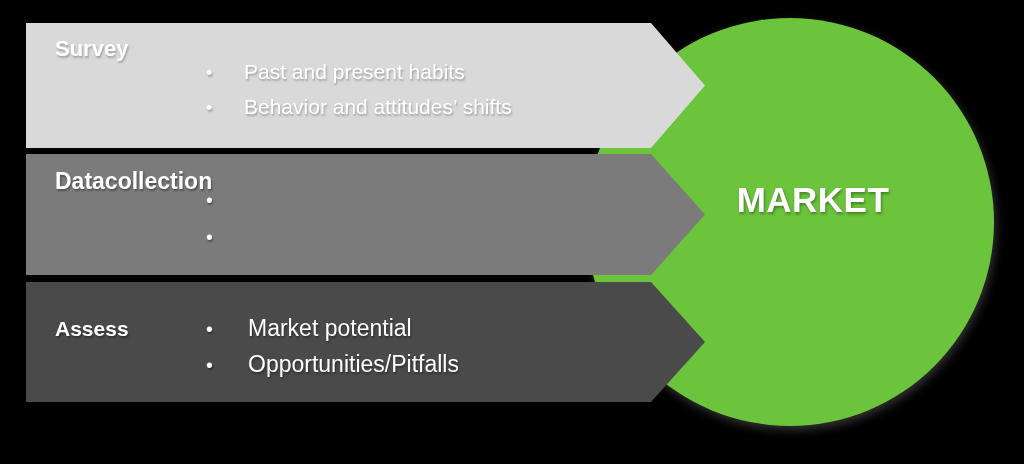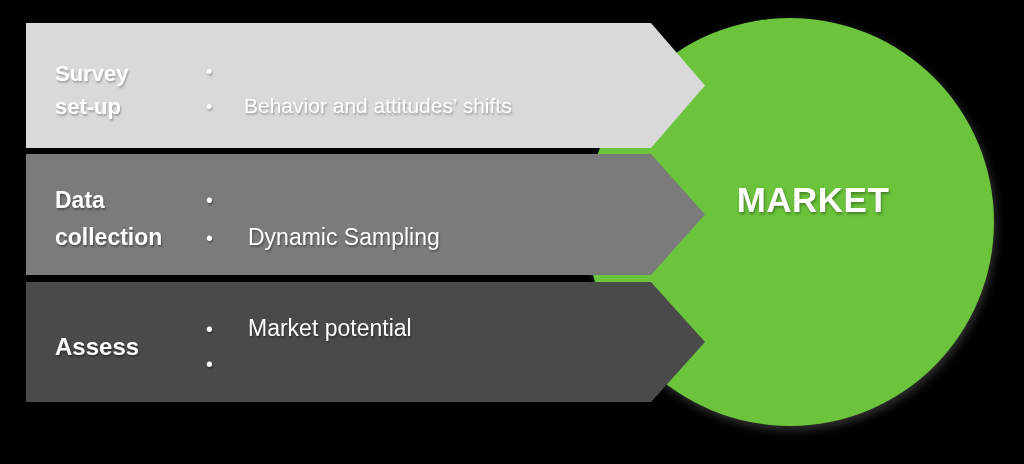--- a/index.html
+++ b/index.html
@@ -25,91 +25,91 @@
     position:absolute;left:26px;width:679px;z-index:2;
     clip-path:polygon(0 0,625px 0,679px 50%,625px 100%,0 100%);
     filter:drop-shadow(3px 4px 3px rgba(0,0,0,0.45));
     color:#ffffff;
   }
   #bar-survey{top:23px;height:125px;}
   #bar-data  {top:154px;height:121px;}
   #bar-assess{top:282px;height:120px;}
   .bar-label{
     position:absolute;left:29px;top:0;height:100%;width:145px;
-    display:flex;flex-direction:column;justify-content:center;
+    display:flex;flex-direction:row;justify-content:flex-start;
     box-sizing:border-box;padding-top:9px;font-weight:700;
   }
   .bar-bullets{
     position:absolute;left:180px;top:0;height:100%;
     display:flex;flex-direction:column;justify-content:center;
     box-sizing:border-box;padding-top:9px;
   }
   .bullet-row{display:flex;align-items:baseline;}
   .dot{display:inline-block;width:38px;flex:0 0 38px;font-size:0.85em;}
   
   #bar-survey .bar-label{font-size:22px;line-height:33px;}
   #bar-survey .bar-bullets{font-size:21px;line-height:33px;}
   #bar-survey{text-shadow:1px 2px 2px rgba(115,115,115,0.55);}
   #bar-data .bar-label{font-size:23px;line-height:37px;}
   #bar-data .bar-bullets{font-size:23px;line-height:37px;}
   #bar-data, #bar-assess{text-shadow:1px 2px 2px rgba(0,0,0,0.35);}
-  #bar-assess .bar-label{font-size:24px;line-height:35px;}
+  #bar-assess .bar-label{font-size:21px;line-height:35px;margin-top:20px;}
   #bar-assess .bar-bullets{font-size:23px;line-height:35px;}
   #bar-data .dot, #bar-assess .dot{width:42px;flex-basis:42px;}
 </style>
 </head>
 <body>
 
 <div id="canvas">
 
   <div id="circle" style="background-color: rgb(107, 196, 60);"></div>
 
   <div id="bar-survey" class="bar" style="background-color: rgb(217, 217, 217);">
     <div class="bar-label">
       <span>Survey</span>
-      <span>set-up</span>
     </div>
     <div class="bar-bullets">
       <div class="bullet-row">
         <span class="dot">•</span>
+        <span>Past and present habits</span>
       </div>
       <div class="bullet-row">
         <span class="dot">•</span>
         <span>Behavior and attitudes’ shifts</span>
       </div>
     </div>
   </div>
 
   <div id="bar-data" class="bar" style="background-color: rgb(123, 123, 123);">
     <div class="bar-label">
       <span>Data</span>
       <span>collection</span>
     </div>
     <div class="bar-bullets">
       <div class="bullet-row">
         <span class="dot">•</span>
       </div>
       <div class="bullet-row">
         <span class="dot">•</span>
-        <span>Dynamic Sampling</span>
       </div>
     </div>
   </div>
 
   <div id="bar-assess" class="bar" style="background-color: rgb(74, 74, 74);">
     <div class="bar-label">
       <span>Assess</span>
     </div>
     <div class="bar-bullets">
       <div class="bullet-row">
         <span class="dot">•</span>
         <span>Market potential</span>
       </div>
       <div class="bullet-row">
         <span class="dot">•</span>
+        <span>Opportunities/Pitfalls</span>
       </div>
     </div>
   </div>
 
   <div id="circle-label">
     <div>MARKET</div>
   </div>
 
 </div>
 

